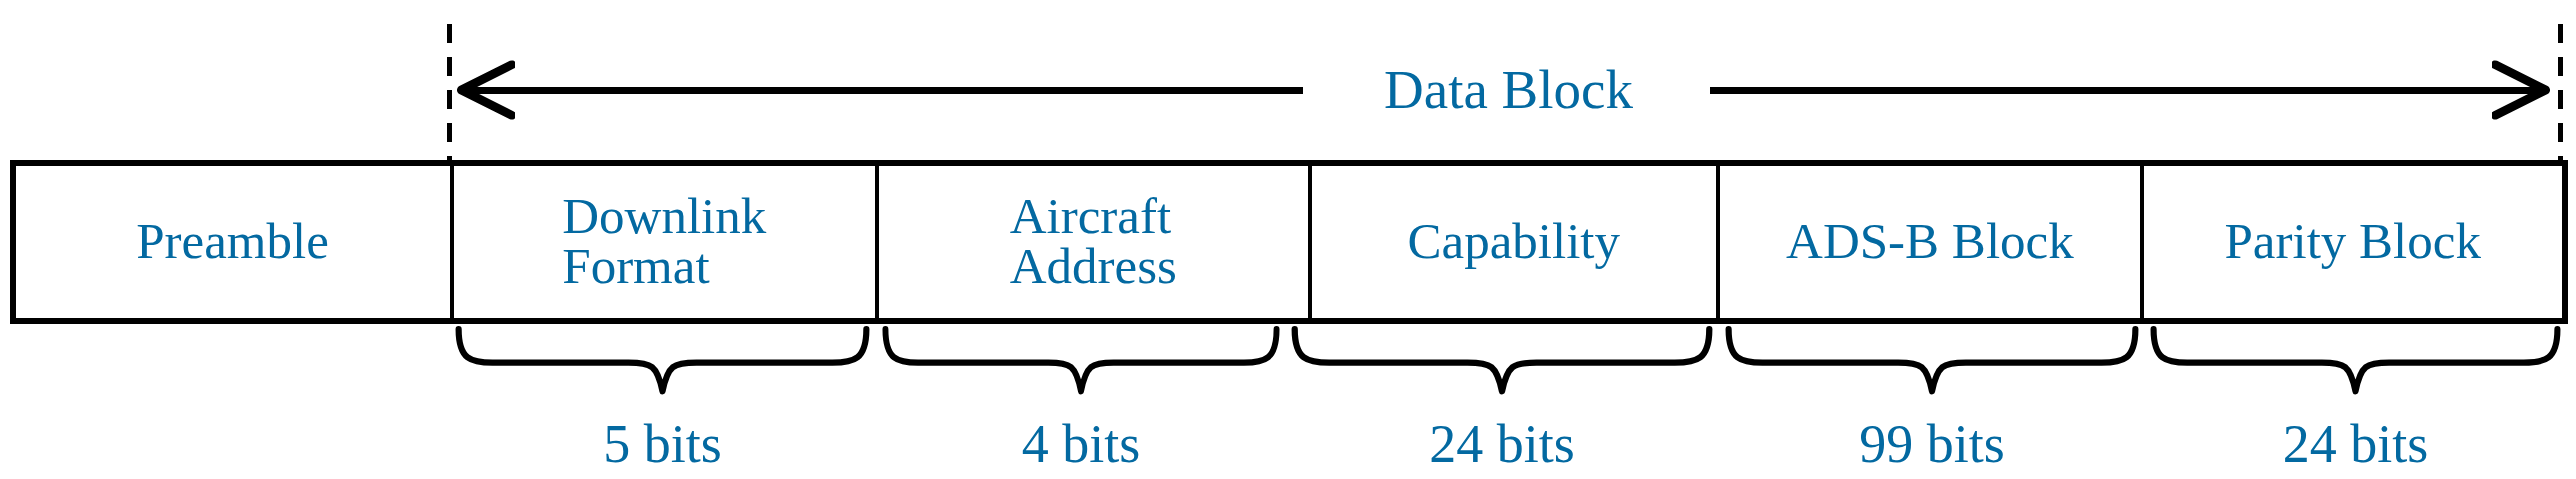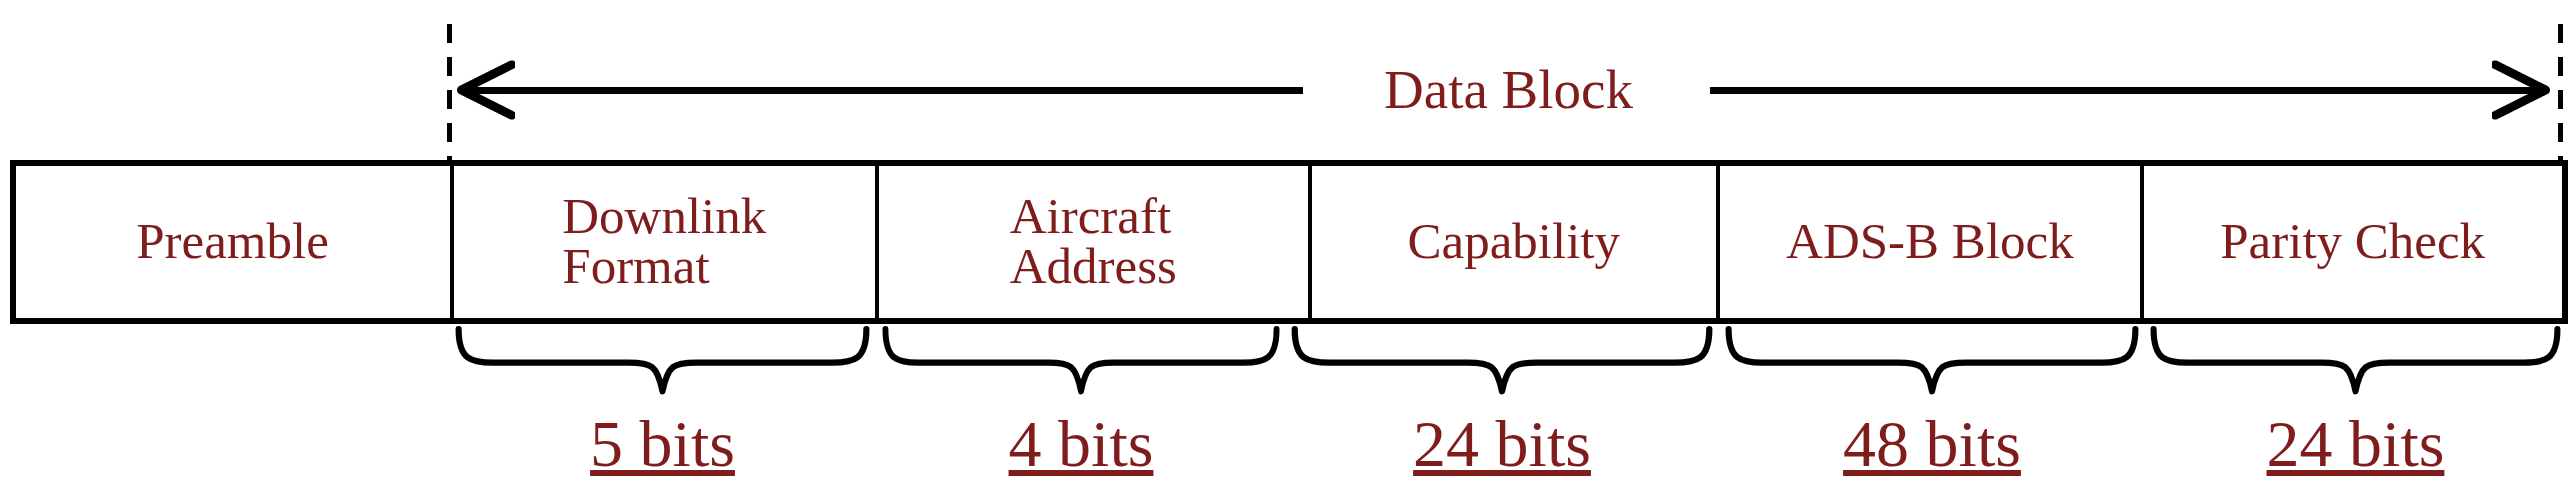--- a/index.html
+++ b/index.html
@@ -1,20 +1,20 @@
 <!DOCTYPE html>
 <html style="font-size:12.6px"><head>
 <meta charset="utf-8">
 <style>
   html,body{margin:0;padding:0;background:#ffffff;}
   .canvas{
     position:relative;
     width:2576px;height:480px;
     background:#ffffff;
-    color:#7f1d1d;
+    color:#0369a1;
     font-family:"Liberation Serif","DejaVu Serif",serif;
     overflow:hidden;
   }
   
   .dash-v{
     position:absolute;top:24px;height:136px;width:4.7px;
     background:repeating-linear-gradient(180deg,#000 0 19px,transparent 19px 33px);
   }
   .dash-left{left:447px;}
   .dash-right{left:2558px;}
@@ -43,21 +43,21 @@
     white-space:pre-line;
   }
   .cell + .cell{border-left:4.7px solid #000;}
   
   .brace{position:absolute;top:326px;height:70px;}
   .brace path{fill:none;stroke:#000;stroke-width:8;stroke-linecap:round;stroke-linejoin:round;}
   
   .bits{
     position:absolute;top:414px;height:60px;
     display:flex;align-items:center;justify-content:center;
-    font-size:66px;white-space:nowrap;text-decoration:underline;
+    font-size:54px;white-space:nowrap;
   }
 </style>
 </head>
 <body>
 
 <div class="canvas">
 
   <div class="dash-v dash-left"></div>
   <div class="dash-v dash-right"></div>
 
@@ -72,21 +72,21 @@
   </svg>
 
   <div class="frame">
     <div class="cell" style="flex:556">Preamble</div>
     <div class="cell" style="flex:540">Downlink
 Format</div>
     <div class="cell" style="flex:549">Aircraft
 Address</div>
     <div class="cell" style="flex:518">Capability</div>
     <div class="cell" style="flex:538">ADS-B Block</div>
-    <div class="cell" style="flex:535">Parity Check</div>
+    <div class="cell" style="flex:535">Parity Block</div>
   </div>
 
   <svg class="brace" style="left:454px;width:417px" viewBox="0 0 540 88" preserveAspectRatio="none">
     <path d="M6,4 C6,42 22,46 50,46 L226,46 C256,46 263,50 270,82 C277,50 284,46 314,46 L490,46 C518,46 534,42 534,4"></path>
   </svg>
   <svg class="brace" style="left:881px;width:400px" viewBox="0 0 540 88" preserveAspectRatio="none">
     <path d="M6,4 C6,42 22,46 50,46 L226,46 C256,46 263,50 270,82 C277,50 284,46 314,46 L490,46 C518,46 534,42 534,4"></path>
   </svg>
   <svg class="brace" style="left:1290px;width:424px" viewBox="0 0 540 88" preserveAspectRatio="none">
     <path d="M6,4 C6,42 22,46 50,46 L226,46 C256,46 263,50 270,82 C277,50 284,46 314,46 L490,46 C518,46 534,42 534,4"></path>
@@ -94,17 +94,17 @@
   <svg class="brace" style="left:1724px;width:416px" viewBox="0 0 540 88" preserveAspectRatio="none">
     <path d="M6,4 C6,42 22,46 50,46 L226,46 C256,46 263,50 270,82 C277,50 284,46 314,46 L490,46 C518,46 534,42 534,4"></path>
   </svg>
   <svg class="brace" style="left:2149px;width:413px" viewBox="0 0 540 88" preserveAspectRatio="none">
     <path d="M6,4 C6,42 22,46 50,46 L226,46 C256,46 263,50 270,82 C277,50 284,46 314,46 L490,46 C518,46 534,42 534,4"></path>
   </svg>
 
   <div class="bits" style="left:454px;width:417px">5 bits</div>
   <div class="bits" style="left:881px;width:400px">4 bits</div>
   <div class="bits" style="left:1290px;width:424px">24 bits</div>
-  <div class="bits" style="left:1724px;width:416px">48 bits</div>
+  <div class="bits" style="left:1724px;width:416px">99 bits</div>
   <div class="bits" style="left:2149px;width:413px">24 bits</div>
 
 </div>
 
 
 </body></html>

